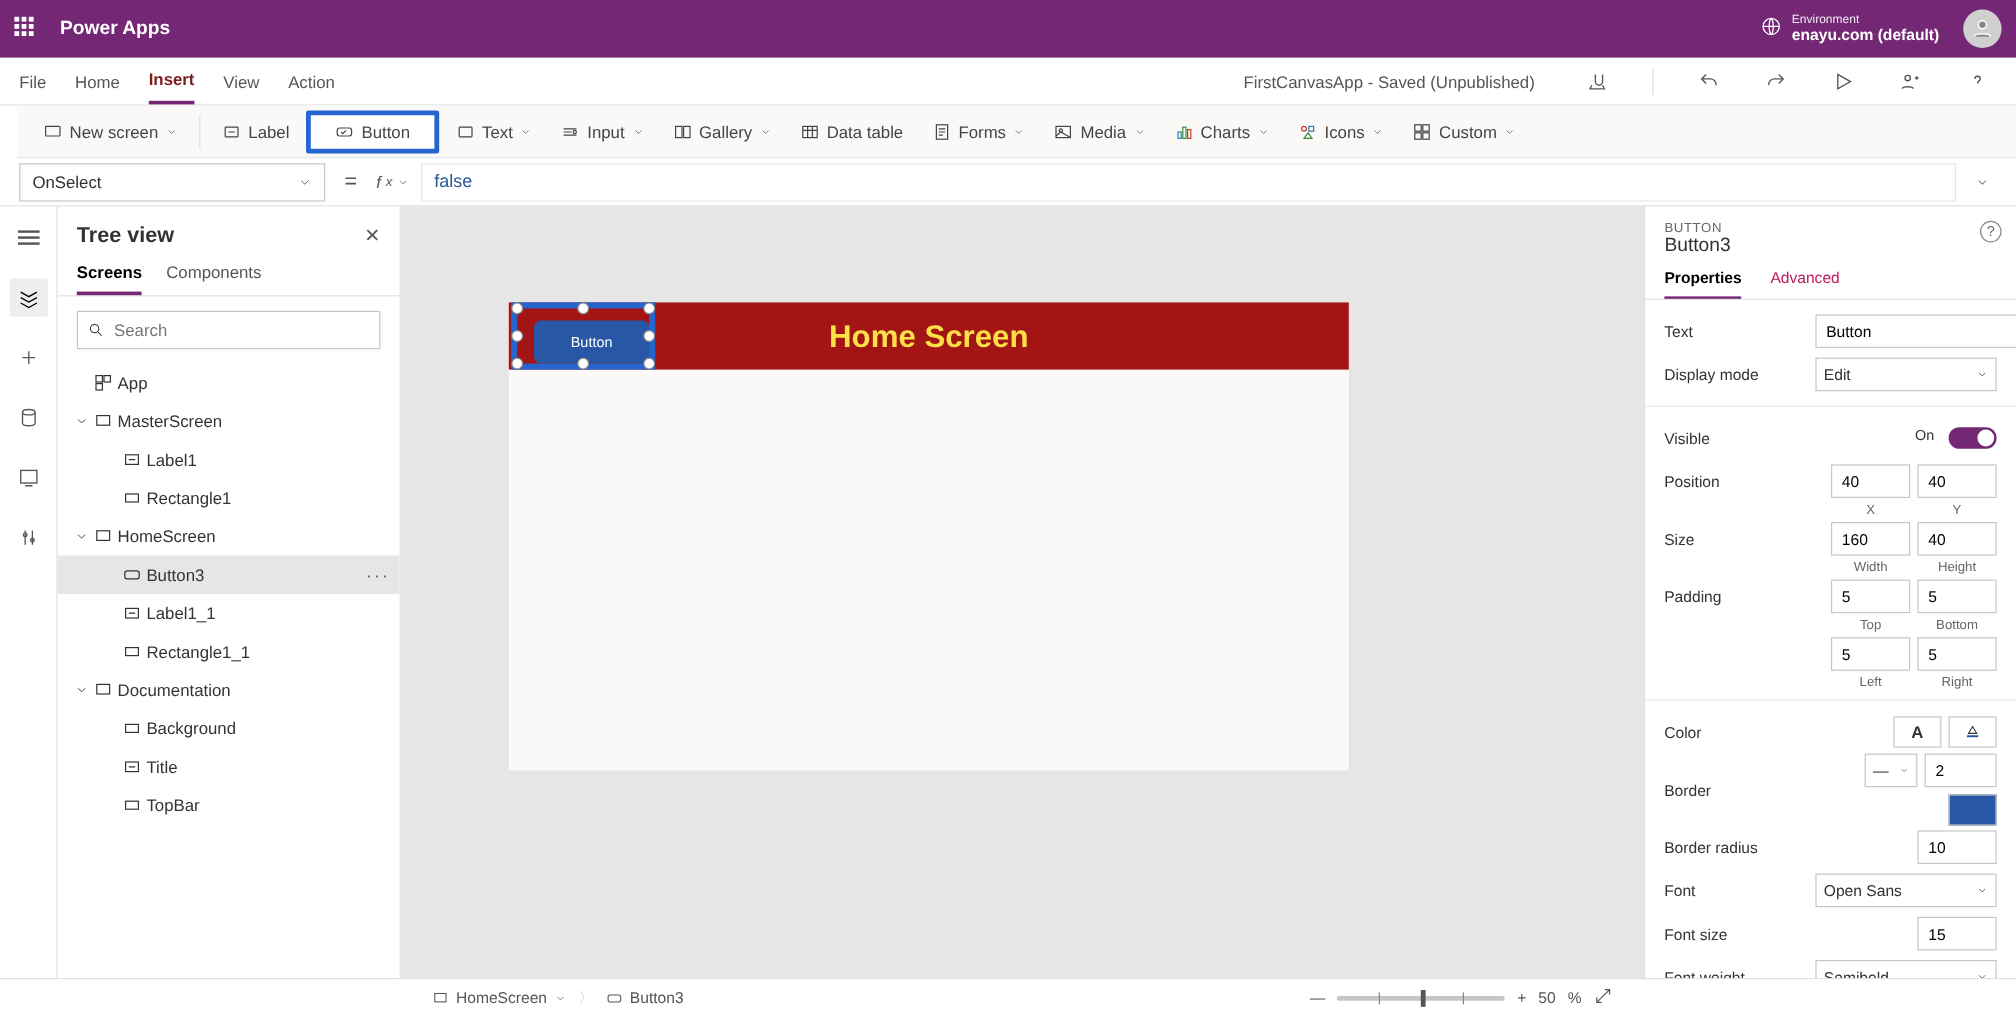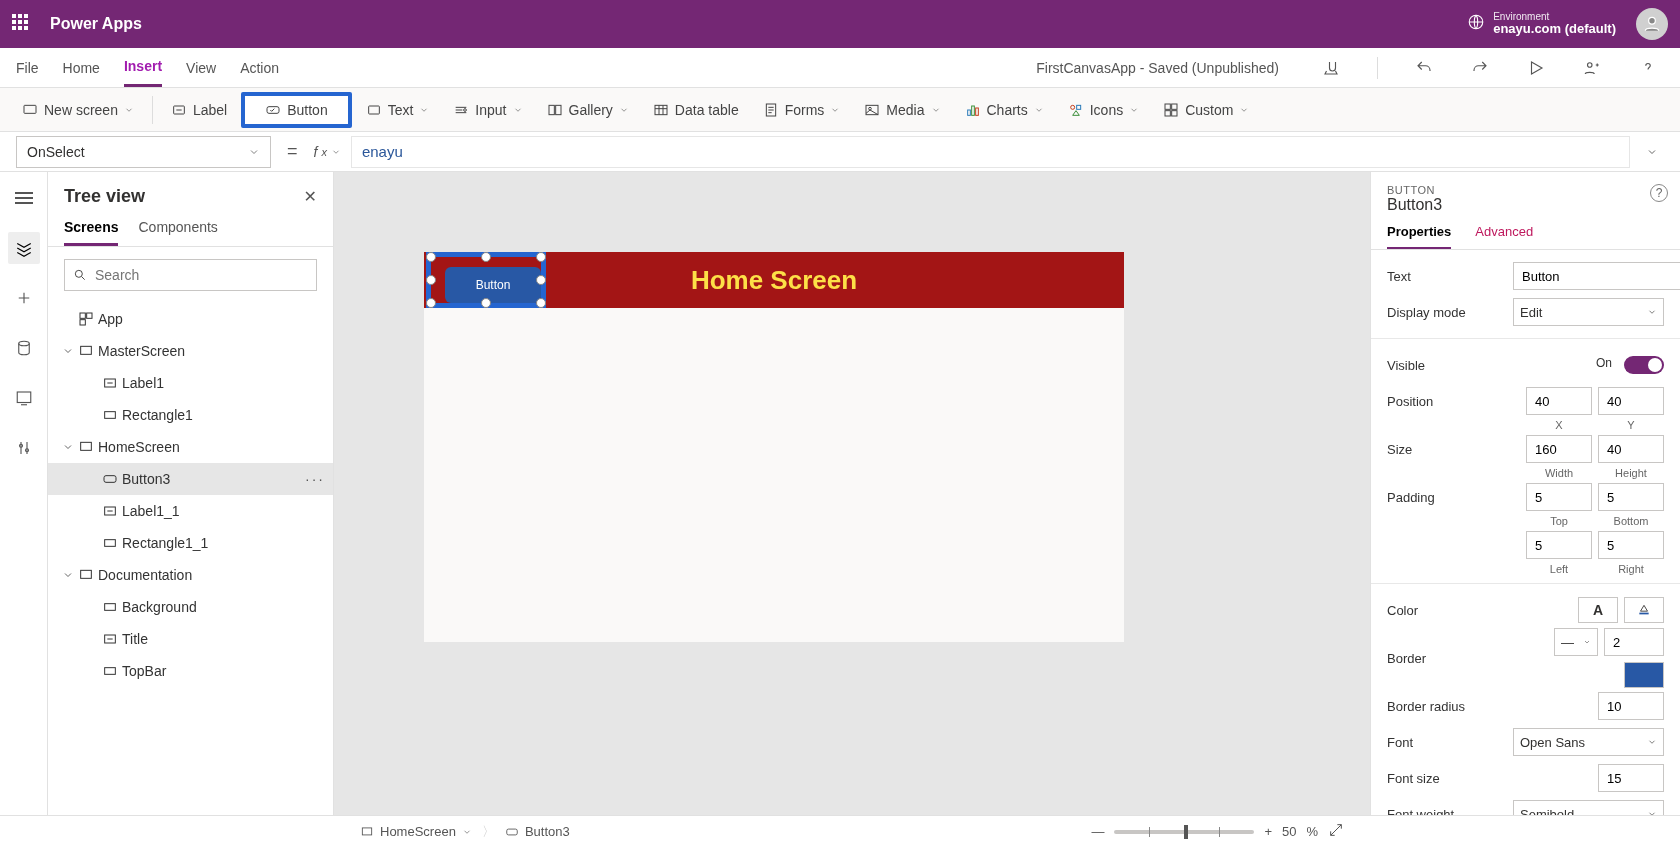--- a/index.html
+++ b/index.html
@@ -15,29 +15,29 @@
   .env-icon svg { width:18px; height:18px; }
   .env-text { line-height: 1.1; }
   .env-label { font-size: 10px; opacity: .9; }
   .env-name { font-size: 13px; font-weight: bold; }
   .avatar { width: 32px; height: 32px; border-radius: 50%; background: #d0d0d0; display:flex; align-items:center; justify-content:center; }
   .avatar svg { width: 20px; height: 20px; fill:#888; }
 
   
   .menu-row { height: 40px; display: flex; align-items: center; padding: 0 16px; border-bottom: 1px solid #e1e1e1; gap: 24px; }
   .menu-item { font-size: 14px; color: #555; cursor: pointer; height:100%; display:flex; align-items:center; }
-  .menu-item.active { color:#a21caf; font-weight:600; border-bottom:3px solid #742774; }
+  .menu-item.active { color:#7f1d1d; font-weight:600; border-bottom:3px solid #742774; }
   .menu-spacer { flex:1; }
   .doc-title { color:#555; font-size:14px; margin-right: 12px; }
   .top-icon-btn { width:32px; height:32px; display:flex; align-items:center; justify-content:center; cursor:pointer; color:#555; }
   .top-icon-btn svg { width:18px; height:18px; stroke:#555; fill:none; }
   .vsep { width:1px; height:22px; background:#ddd; margin: 0 6px; }
 
   
-  .ribbon { height: 44px; display:flex; align-items:center; padding:0 12px; border-bottom:1px solid #e1e1e1; gap: 4px; background:#faf9f8; }
+  .ribbon { height: 44px; display:flex; align-items:center; padding:0 12px; border-bottom:1px solid #e1e1e1; gap: 4px; background:#faf9f8;margin-left:14px; }
   .ribbon-btn { display:flex; align-items:center; gap:6px; padding: 4px 10px; cursor:pointer; color:#444; border-radius:2px; }
   .ribbon-btn svg { width:16px; height:16px; }
   .ribbon-sep { width:1px; height:28px; background:#ddd; margin:0 4px; }
   .ribbon-btn .chev { width:10px; height:10px; }
   .ribbon-btn.highlight { border: 4px solid #2565d0; padding: 6px 20px; background:#fff; }
 
   
   .formula-row { height:40px; display:flex; align-items:center; padding: 4px 16px; gap:10px; background:#fff; border-bottom:1px solid #e1e1e1; }
   .prop-select { width: 255px; height:32px; border:1px solid #c8c6c4; padding:0 10px; display:flex; align-items:center; justify-content:space-between; cursor:pointer; background:#fff; }
   .eq { font-size:18px; color:#555; padding:0 6px; }
@@ -329,21 +329,21 @@
   </div>
   <div class="eq">=</div>
   <div class="fx">
     <span style="font-style:italic">f</span>
       <span style="font-size:11px">x</span>
     <svg class="chev-svg" width="10" height="10" viewBox="0 0 24 24">
         <path d="M6 9l6 6 6-6"></path>
       </svg>
   </div>
   <div class="formula-input">
-    <span class="kw">enayu</span>
+    <span class="kw">false</span>
   </div>
   <div class="formula-expand">
     <svg width="12" height="12" viewBox="0 0 24 24">
         <path d="M6 9l6 6 6-6"></path>
       </svg>
   </div>
 </div>
 
 <div class="body">
 

